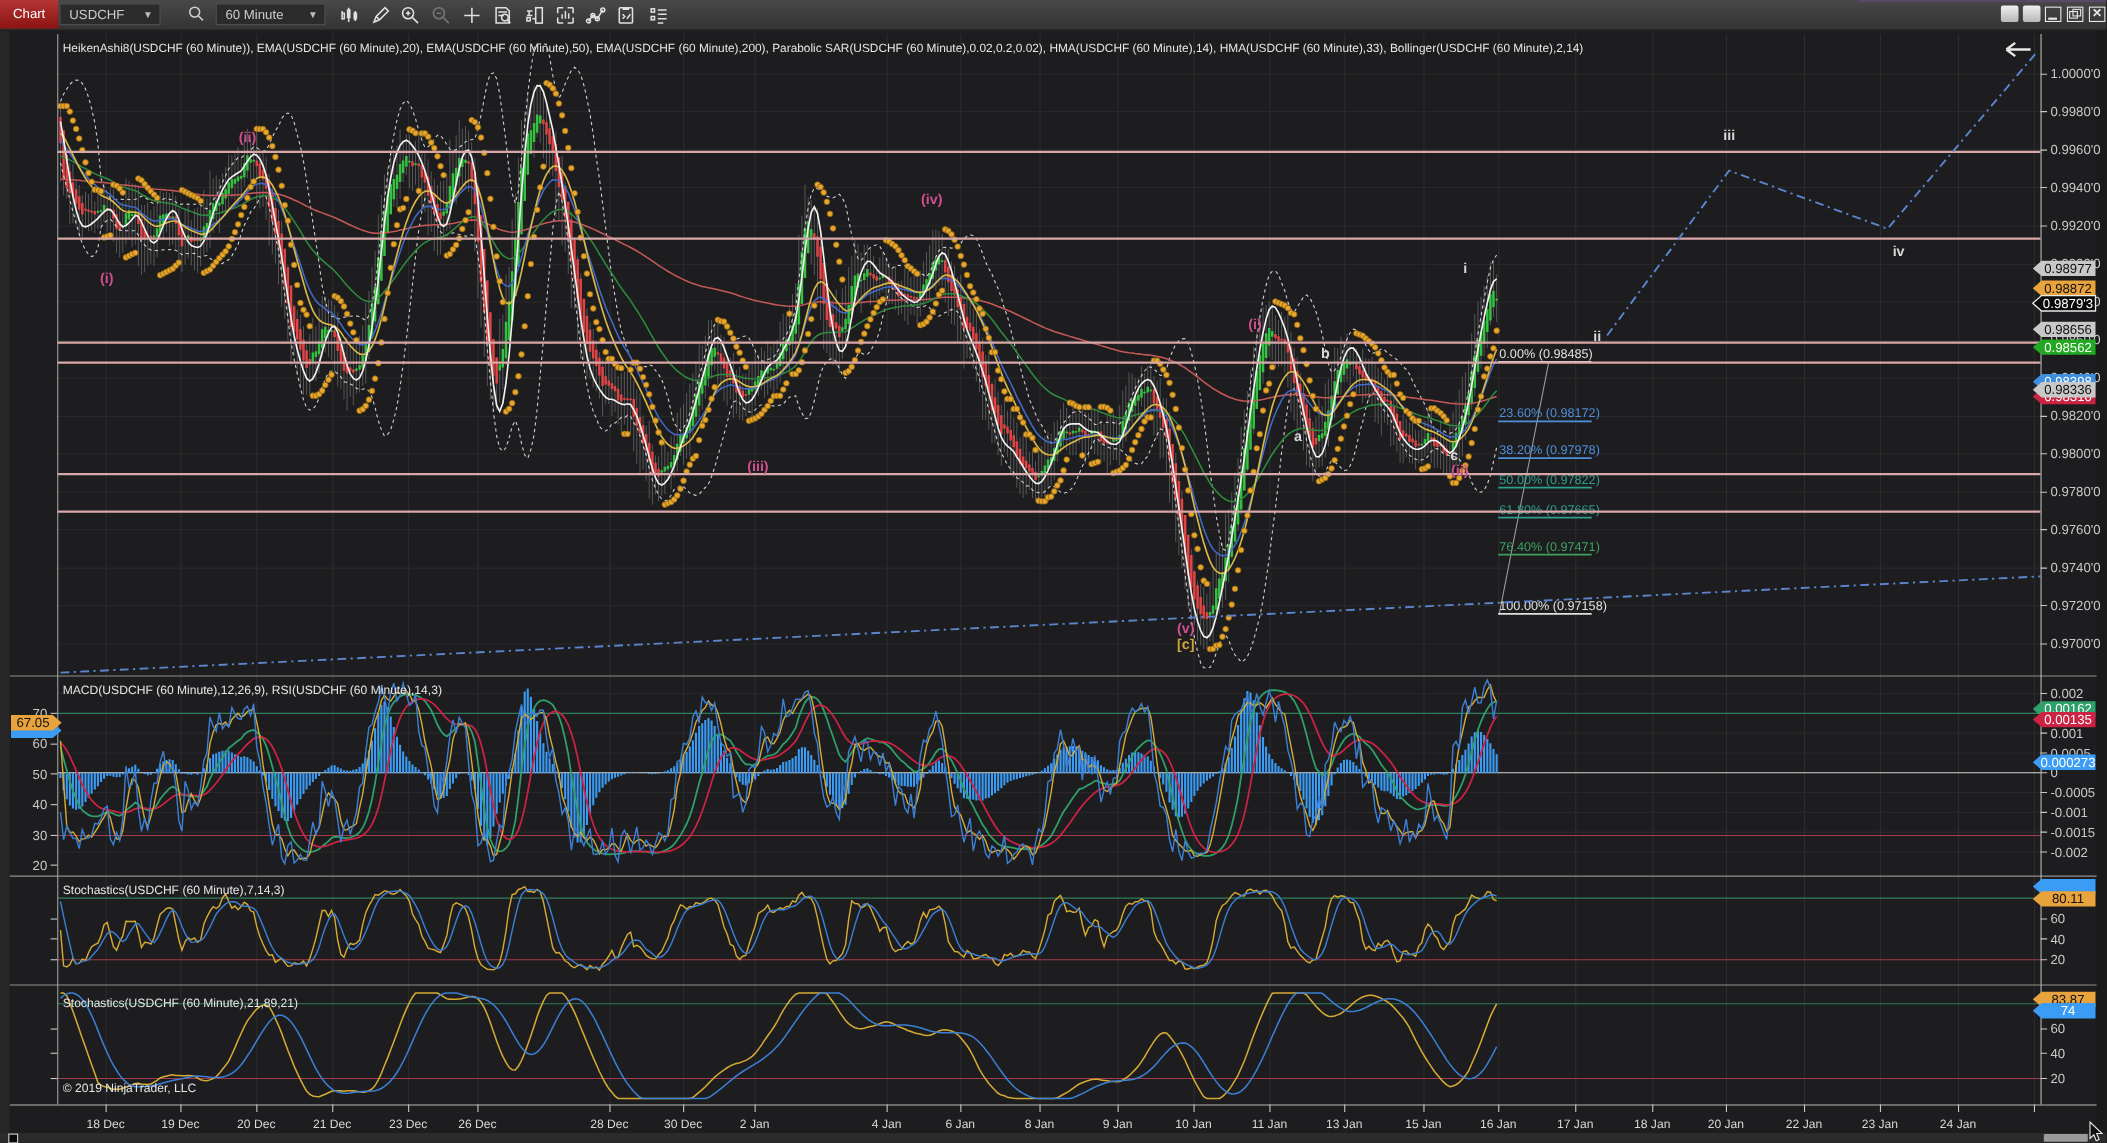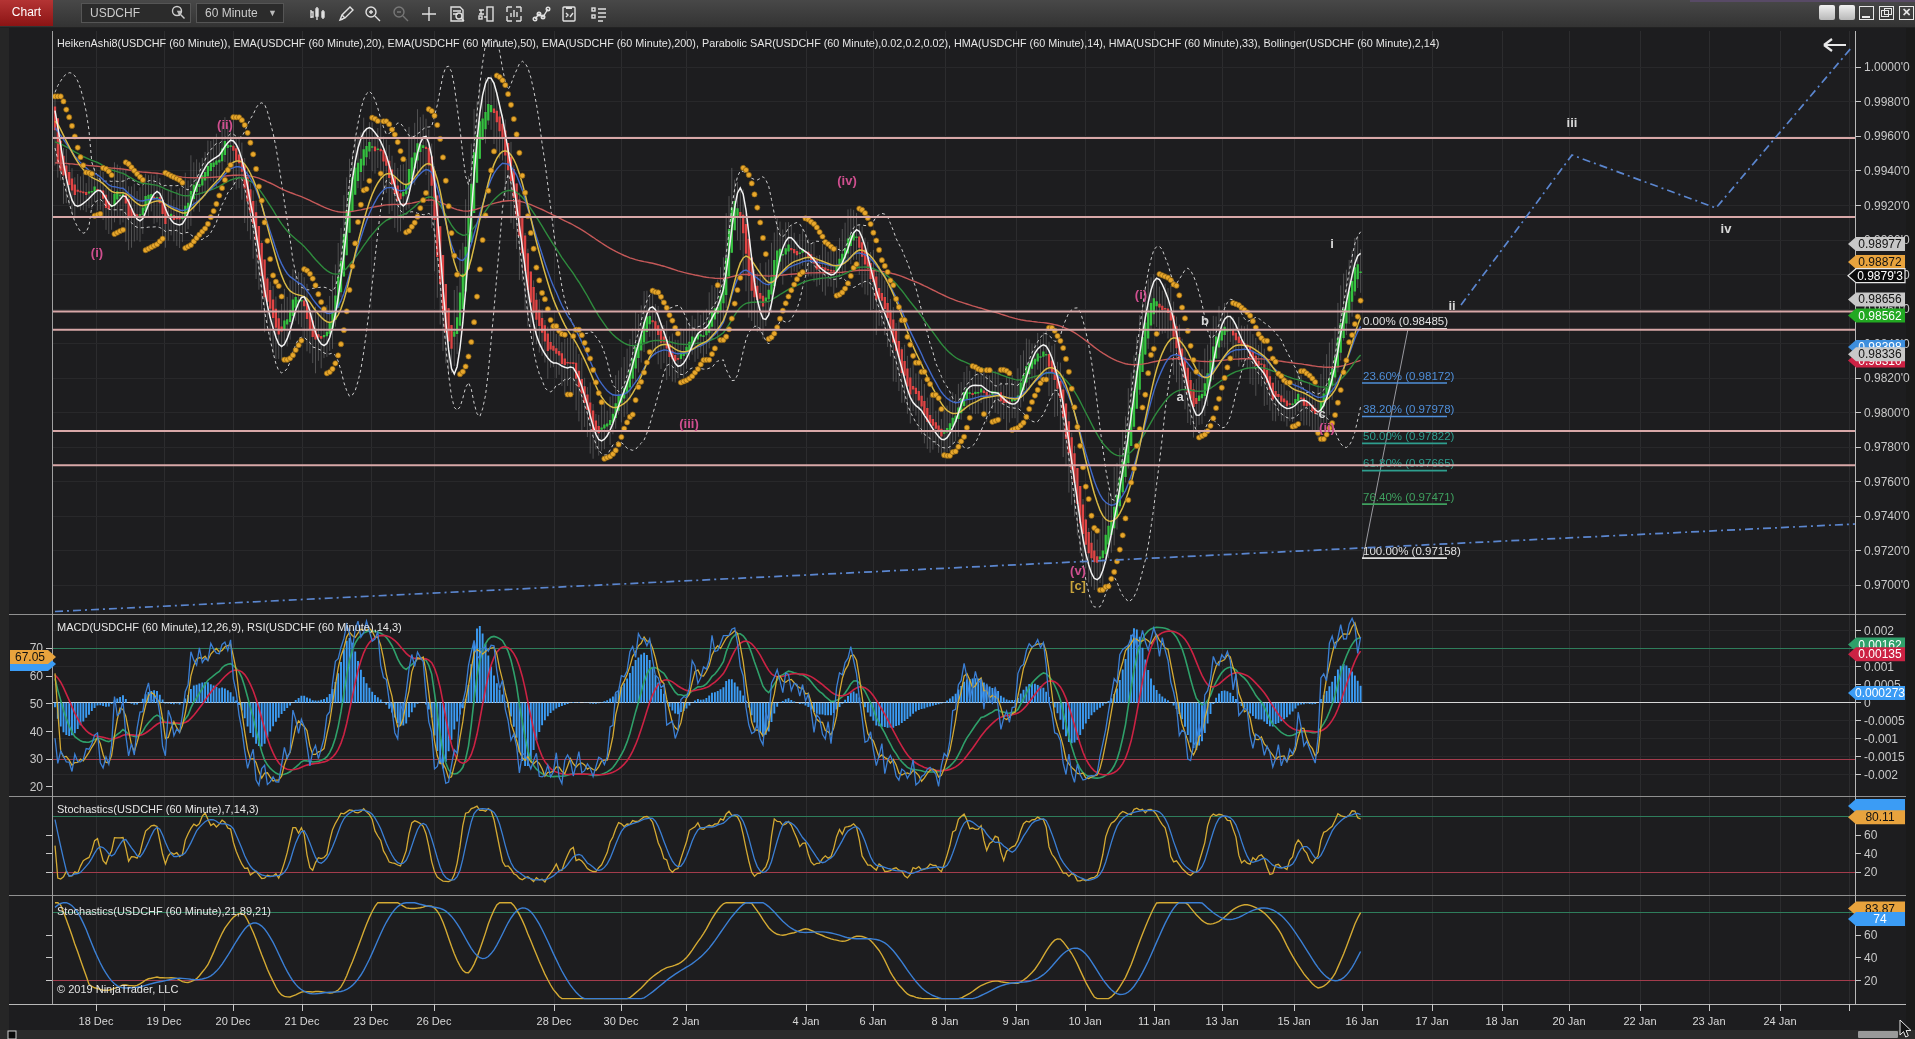--- a/index.html
+++ b/index.html
@@ -759,26 +759,26 @@
 <text x="57" y="813" fill="#e6e6e6" font-size="11">Stochastics(USDCHF (60 Minute),7,14,3)</text>
 <text x="57" y="915" fill="#e6e6e6" font-size="11">Stochastics(USDCHF (60 Minute),21,89,21)</text>
 <text x="57" y="993" fill="#e6e6e6" font-size="11">© 2019 NinjaTrader, LLC</text>
 <rect x="1858" y="1031" width="40" height="7" fill="#9a9a9a" rx="1"></rect>
 <path d="M1900 1020 l0 15 l3.5 -3.4 l2.2 5.4 l2.6 -1.1 l-2.2 -5.4 l4.9 0 Z" fill="#111" stroke="#e8e8e8" stroke-width="1"></path>
 <rect x="8" y="1031" width="8" height="8" fill="#0a0a0a" stroke="#d0d0d0" stroke-width="1"></rect>
 </svg>
 <div style="position:absolute;left:0;top:0;width:1915px;height:27px;background:linear-gradient(#484848,#333);border-bottom:1px solid #222">
 <div style="position:absolute;left:1690px;top:0;width:225px;height:2px;background:#584a66"></div>
 <div style="position:absolute;left:0;top:0;width:53px;height:26px;background:linear-gradient(#b43434,#8c1414);color:#fff;font-size:12px;text-align:center;line-height:25px">Chart</div>
-<div style="position:absolute;left:81px;top:3px;width:110px;height:20px;background:#2b2b2b;border:1px solid #555;color:#ccc;font-size:12px;line-height:18px;padding-left:8px;box-sizing:border-box">USDCHF<span style="position:absolute;right:6px;top:0;color:#bbb;font-size:9px">▼</span></div>
+<div style="position:absolute;left:54px;top:3px;width:92px;height:20px;background:#2b2b2b;border:1px solid #555;color:#ccc;font-size:12px;line-height:18px;padding-left:8px;box-sizing:border-box">USDCHF<span style="position:absolute;right:6px;top:0;color:#bbb;font-size:9px">▼</span></div>
 <div style="position:absolute;left:170px;top:4px;width:18px;height:18px"><svg width="18" height="18">
         <circle cx="7" cy="7" r="4.5" stroke="#ccc" stroke-width="1.4" fill="none"></circle>
         <path d="M10.5 10.5 l4 4" stroke="#ccc" stroke-width="1.4"></path>
       </svg></div>
-<div style="position:absolute;left:196px;top:3px;width:88px;height:20px;background:#2b2b2b;border:1px solid #555;color:#ccc;font-size:12px;line-height:18px;padding-left:8px;box-sizing:border-box">60 Minute<span style="position:absolute;right:6px;top:0;color:#bbb;font-size:9px">▼</span></div>
+<div style="position:absolute;left:196px;top:3px;width:100px;height:20px;background:#2b2b2b;border:1px solid #555;color:#ccc;font-size:12px;line-height:18px;padding-left:8px;box-sizing:border-box">60 Minute<span style="position:absolute;right:6px;top:0;color:#bbb;font-size:9px">▼</span></div>
 <div style="position:absolute;left:307px;top:4px;width:20px;height:20px;"><svg width="20" height="20">
         <path d="M4 6 v8 M4 8 h2 v5 h-2 z M10 3 v13 M9 5 h2 v7 h-2 z M16 6 v9 M15 8 h2 v5 h-2 z" stroke="#e0e0e0" stroke-width="1.4" fill="none"></path>
       </svg></div>
     <div style="position:absolute;left:336px;top:4px;width:20px;height:20px;"><svg width="20" height="20">
         <path d="M4 16 l2 -5 l8 -8 l3 3 l-8 8 z M6 11 l3 3 M4 16 l3 -1" stroke="#e0e0e0" stroke-width="1.4" fill="none"></path>
       </svg></div>
     <div style="position:absolute;left:363px;top:4px;width:20px;height:20px;"><svg width="20" height="20">
         <circle cx="8" cy="8" r="5" stroke="#e0e0e0" stroke-width="1.4" fill="none"></circle>
         <path d="M12 12 l5 5 M6 8 h4 M8 6 v4" stroke="#e0e0e0" stroke-width="1.4" fill="none"></path>
       </svg></div>

